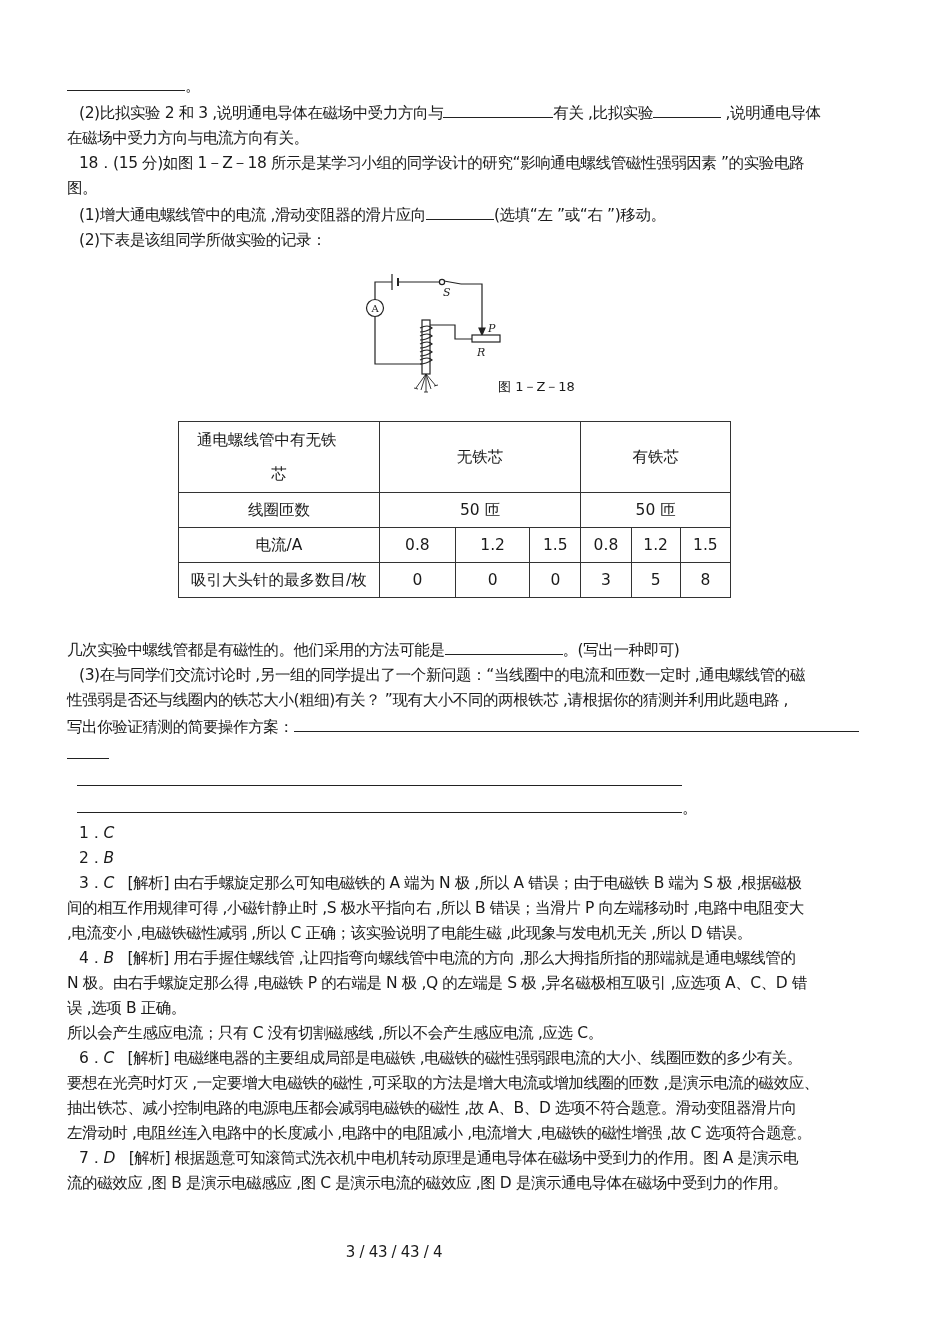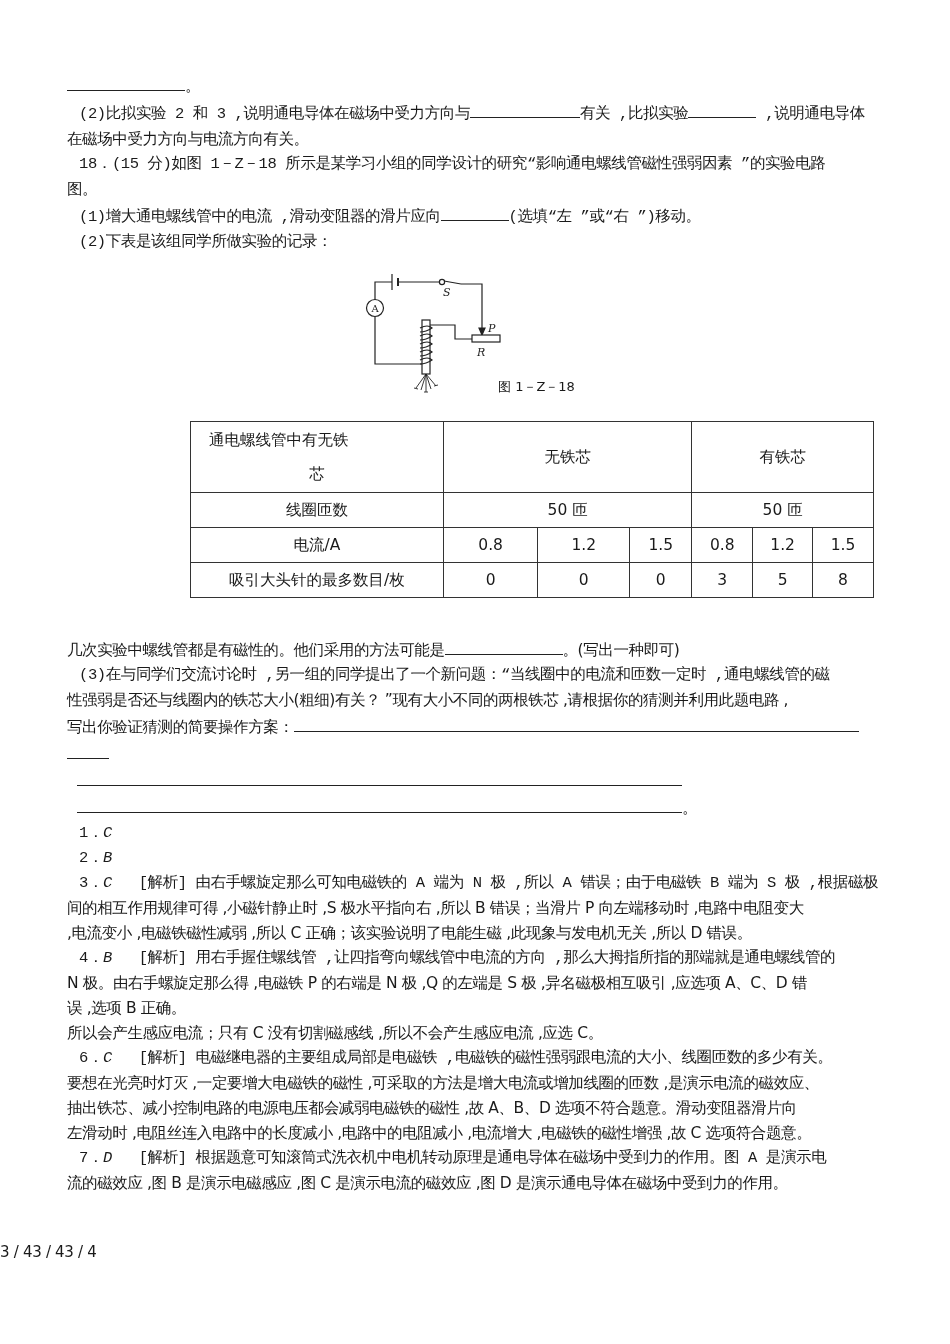--- a/index.html
+++ b/index.html
@@ -3,33 +3,33 @@
 <meta charset="utf-8">
 <style>
   html, body { margin: 0; padding: 0; background: #ffffff; }
   body {
     width: 950px; height: 1344px; position: relative; overflow: hidden;
     font-family: "DejaVu Sans", "Liberation Sans", sans-serif;
     color: #1a1a1a; font-size: 15.5px;
   }
   .page { position: absolute; left: 67px; top: 72px; width: 818px; }
   .line { line-height: 25px; white-space: nowrap; letter-spacing: -0.4px; }
-  .indent { padding-left: 12px; font-family: Liberation Mono, monospace; }
+  .indent { padding-left: 12px; }
   .blank { display: inline-block; border-bottom: 1px solid #222; height: 18px; vertical-align: baseline; }
   .it { font-style: italic; }
   .figure { position: absolute; left: 360px; top: 272px; width: 260px; height: 130px; }
   .fig-caption { position: absolute; left: 498px; top: 378px; font-size: 13px; }
   table.data {
-    position: absolute; left: 190px; top: 421px; width: 684px;
+    position: absolute; left: 178px; top: 421px; width: 553px;
     border-collapse: collapse; font-size: 15.5px;
   }
   table.data td { border: 1px solid #333; text-align: center; height: 34px; padding: 0; }
   table.data tr.head td { height: 70px; }
   .head-cell { line-height: 34px; }
-  .footer { position: absolute; left: 0; width: 788px; top: 1243px; font-size: 15px; letter-spacing: -0.3px; }
+  .footer { position: absolute; left: 0; width: 788px; top: 1243px; text-align: center; font-size: 15px; letter-spacing: -0.3px; }
 </style>
 </head>
 <body>
 
 <div class="page">
 
   <div class="line">
     <span class="blank" style="width:118px"></span><span>。</span>
   </div>
   <div class="line indent">

